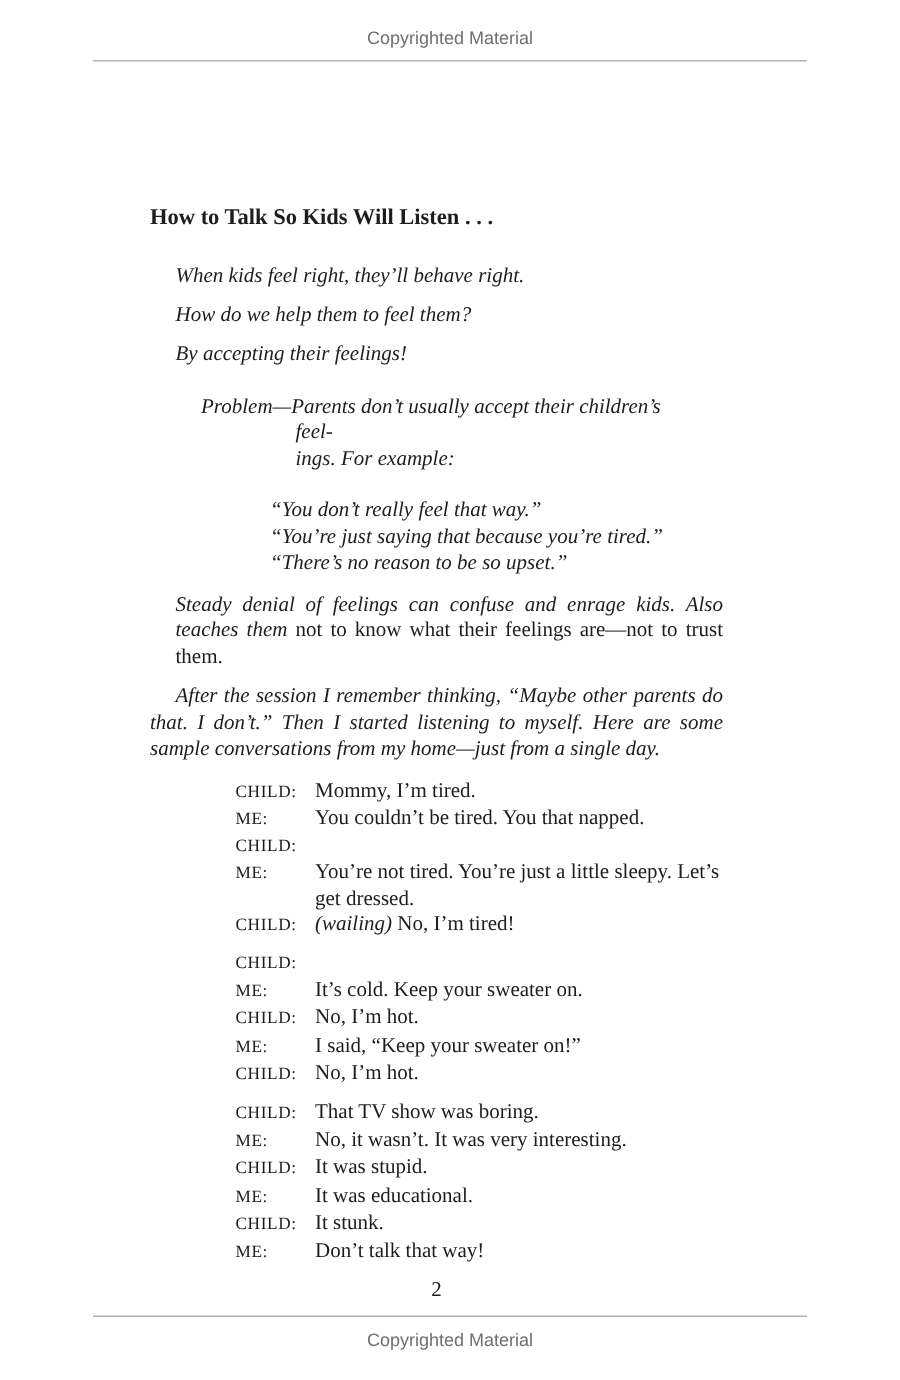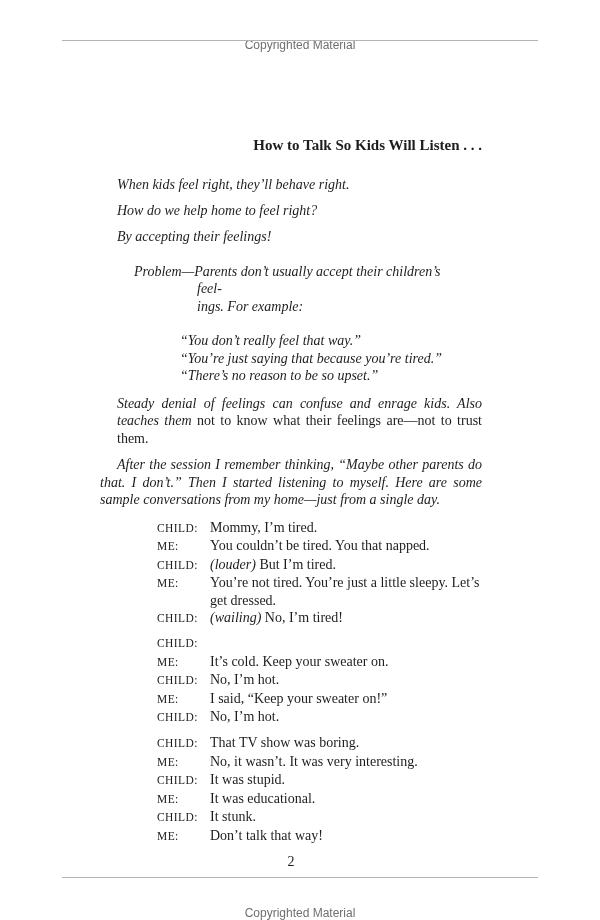--- a/index.html
+++ b/index.html
@@ -16,21 +16,20 @@
     overflow: hidden;
   }
   .watermark {
     position: absolute;
     left: 0;
     width: 100%;
     text-align: center;
     font-family: "Liberation Sans", "DejaVu Sans", sans-serif;
     font-size: 12px;
     color: #6f6f6f;
-    margin-top: 20px;
   }
   .watermark-top { top: 18px; }
   .watermark-bottom { top: 886px; }
   .rule {
     position: absolute;
     left: 62px;
     width: 476px;
     border: none;
     border-top: 1px solid #b3b3b3;
     margin: 0;
@@ -42,21 +41,21 @@
     position: absolute;
     left: 100px;
     top: 136px;
     width: 382px;
     font-size: 14px;
     line-height: 17.5px;
   }
   .running-head {
     font-size: 15px;
     font-weight: bold;
-    text-align: right;
+    text-align: left;
     margin: 0 0 22px 0;
     line-height: 18px;
   }
   .lead-block p {
     font-style: italic;
     margin: 0 0 8.5px 17px;
   }
   .problem-block {
     font-style: italic;
     margin: 0 0 10px 17px;
@@ -112,21 +111,21 @@
 <div class="watermark watermark-top">Copyrighted Material</div>
 
 <hr class="rule rule-top">
 
 <div class="content">
 
   <h1 class="running-head">How to Talk So Kids Will Listen . . .</h1>
 
   <div class="lead-block" id="lead-block">
       <p>When kids feel right, they’ll behave right.</p>
-      <p>How do we help home to feel right?</p>
+      <p>How do we help them to feel them?</p>
       <p>By accepting their feelings!</p>
     </div>
 
   <div class="problem-block">
     <p class="problem-lead" id="problem-lead">Problem—Parents don’t usually accept their children’s feel-<br>ings. For example:</p>
     <div id="problem-examples">
         <div class="example-line">“You don’t really feel that way.”</div>
         <div class="example-line">“You’re just saying that because you’re tired.”</div>
         <div class="example-line">“There’s no reason to be so upset.”</div>
       </div>
@@ -141,21 +140,20 @@
         <div class="dialogue-row">
           <span class="speaker">CHILD:</span>
           <span class="line-text">Mommy, I’m tired.</span>
         </div>
         <div class="dialogue-row">
           <span class="speaker">ME:</span>
           <span class="line-text">You couldn’t be tired. You that napped.</span>
         </div>
         <div class="dialogue-row">
           <span class="speaker">CHILD:</span>
-          <span class="line-text"><i>(louder)</i> But I’m tired.</span>
         </div>
         <div class="dialogue-row">
           <span class="speaker">ME:</span>
           <span class="line-text">You’re not tired. You’re just a little sleepy. Let’s get dressed.</span>
         </div>
         <div class="dialogue-row">
           <span class="speaker">CHILD:</span>
           <span class="line-text"><i>(wailing)</i> No, I’m tired!</span>
         </div>
       </div>

